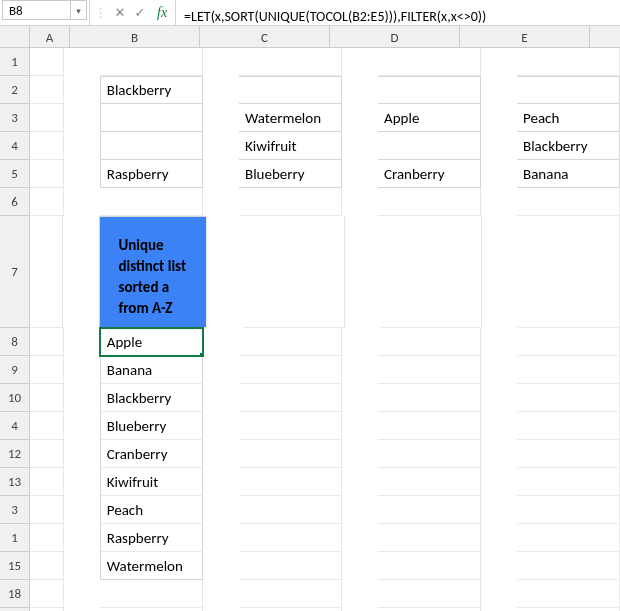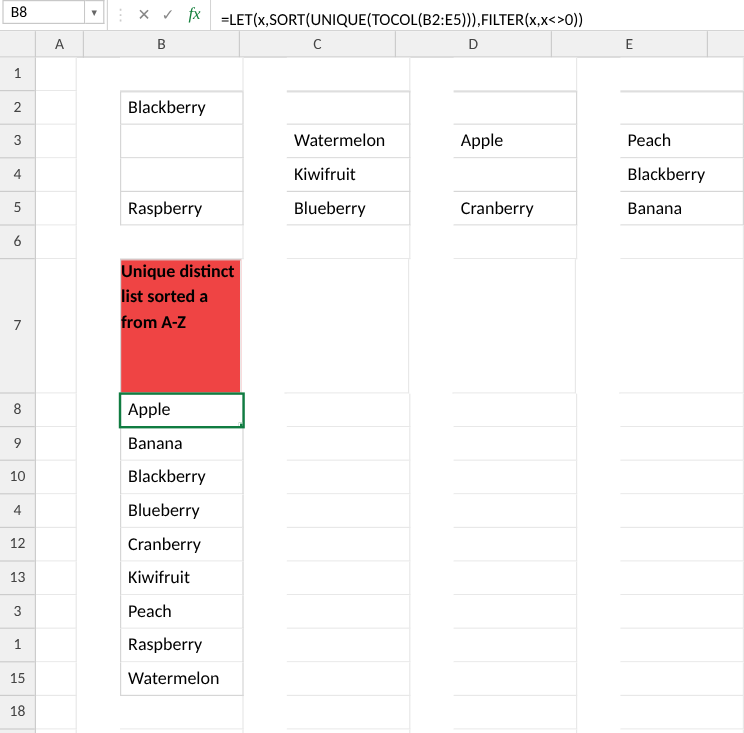--- a/index.html
+++ b/index.html
@@ -165,26 +165,26 @@
     .cD { width: 130px; }
     .cE { width: 130px; }
 
     
     .tbl { border-color: #d6d6d6; }
     .tbl-top { border-top: 1px solid #d6d6d6; }
     .tbl-left { border-left: 1px solid #d6d6d6; }
 
     
     .hdrcell {
-      background: #ef4444;
+      background: #3b82f6;
       font-weight: bold;
       align-items: flex-start;
       white-space: normal;
       line-height: 1.4;
-      padding: 0;
+      padding: 18px;
       border-top: 1px solid #d6d6d6;
       border-left: 1px solid #d6d6d6;
     }
 
     
     .res {
       border-left: 1px solid #d6d6d6;
       border-right: 1px solid #d6d6d6;
     }
     .res-bot { border-bottom: 1px solid #d6d6d6; }

